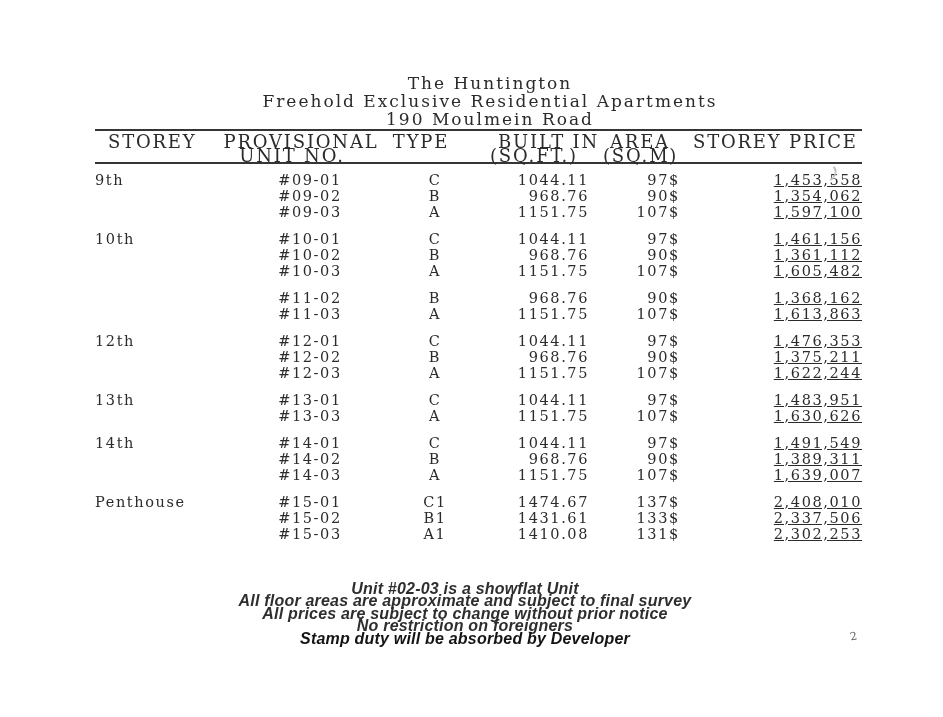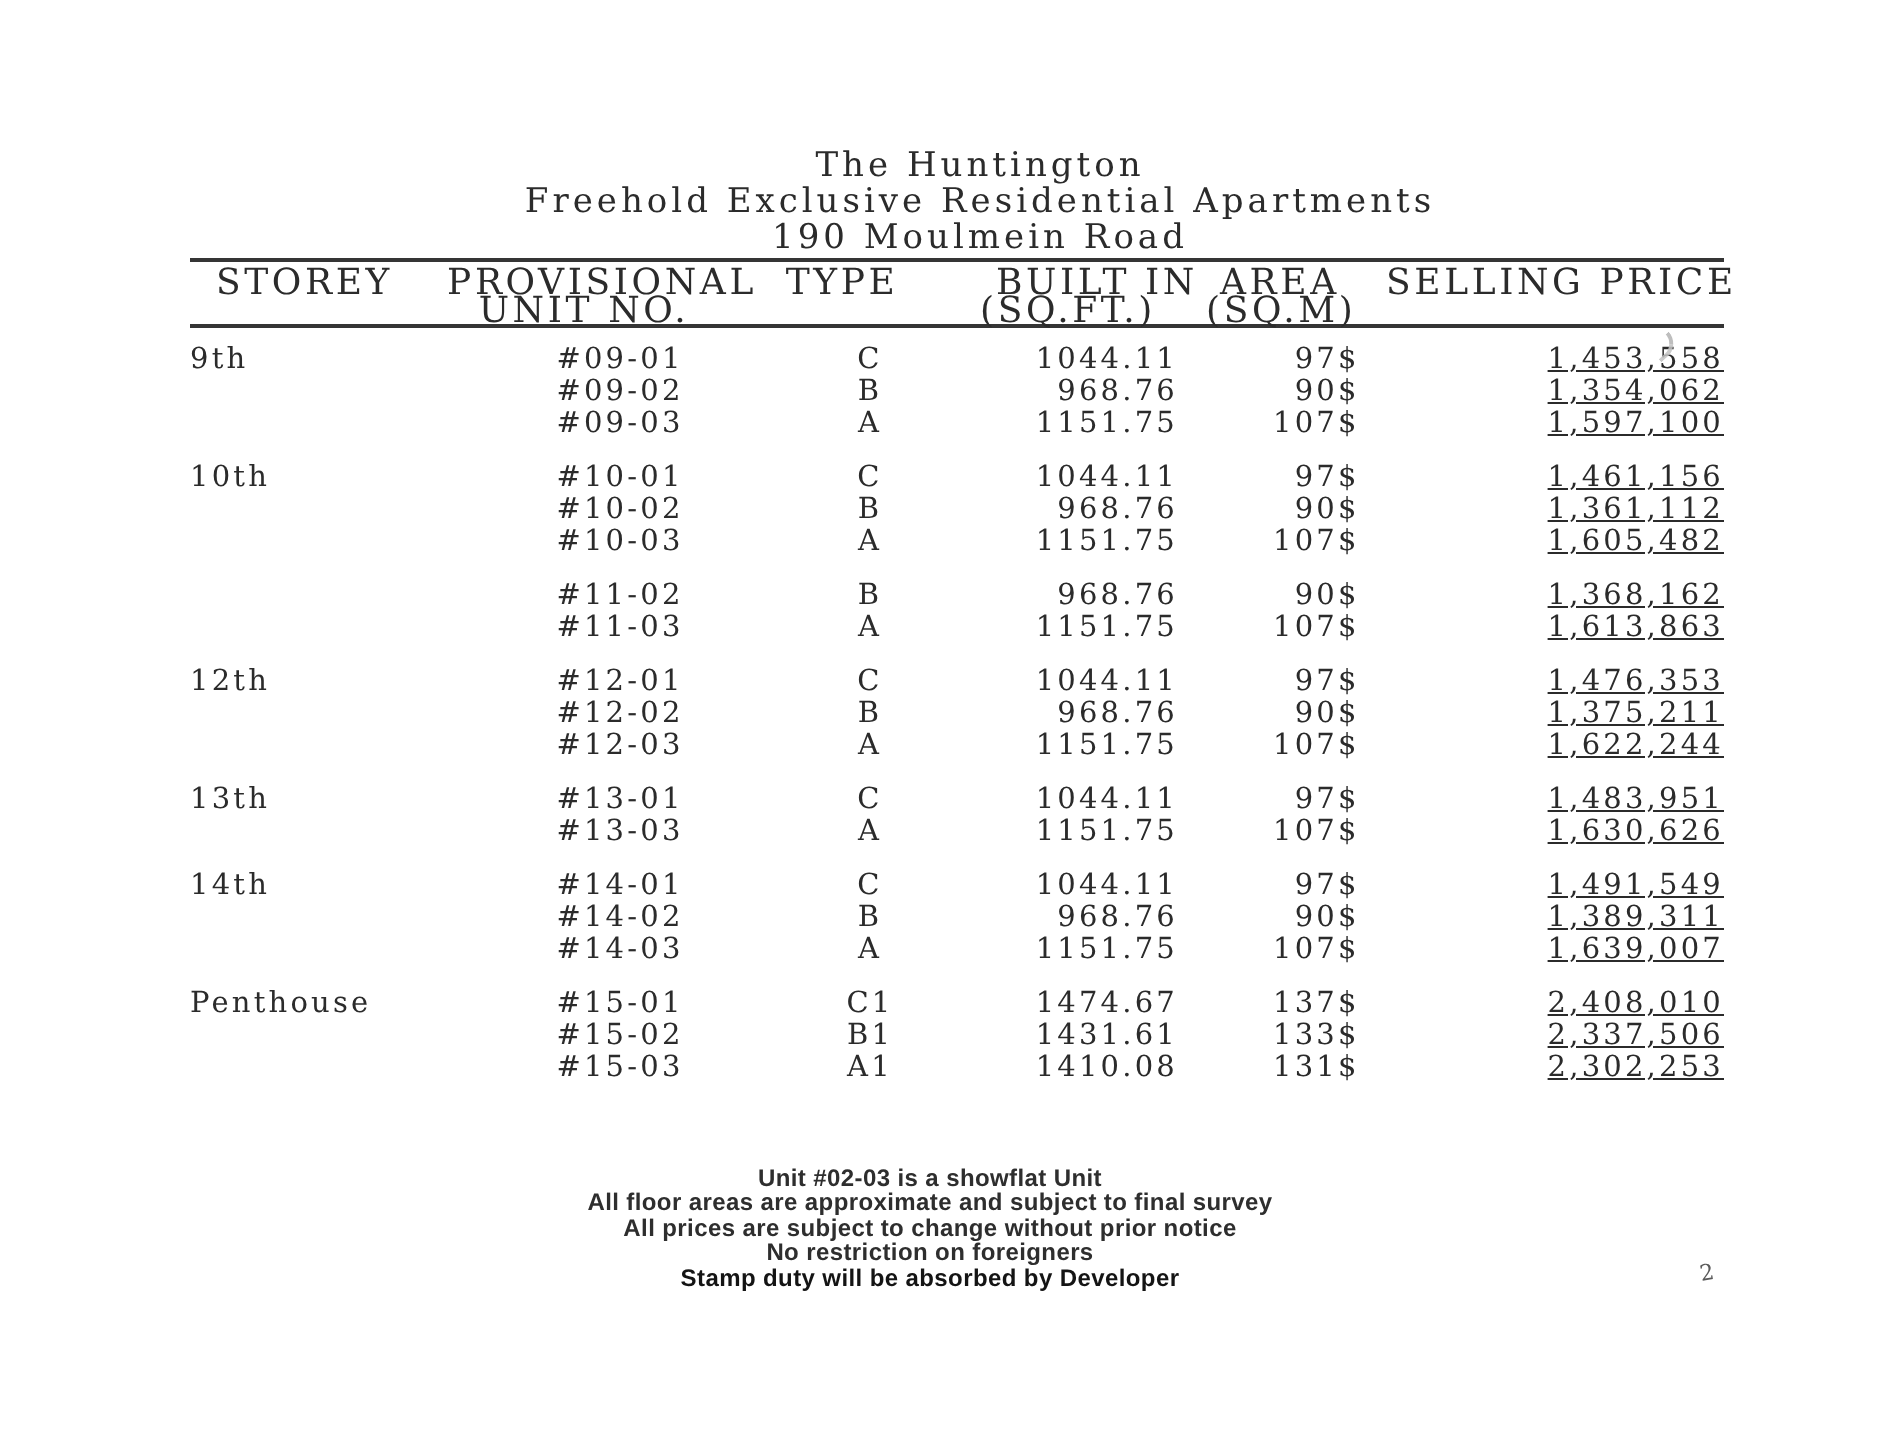--- a/index.html
+++ b/index.html
@@ -81,24 +81,25 @@
   td.c-price   { text-align: right; padding-right: 15px; text-decoration: underline; }
   tr.spacer td { height: 11px; }
   
   .notes {
     position: absolute;
     top: 583px; left: 0;
     width: 930px;
     text-align: center;
     font-family: "Liberation Sans", sans-serif;
     font-weight: bold;
-    font-size: 12px;
+    font-size: 16px;
     line-height: 12.4px;
     color: #2e2e2e;
     letter-spacing: 0.2px;
+    font-style: italic;
   }
   .notes .note-line:last-child { color: #141414; }
   
   .page-number {
     position: absolute;
     left: 850px; top: 630px;
     font-size: 11px;
     color: #5a5a5a;
     transform: rotate(-10deg);
     letter-spacing: 0;
@@ -129,21 +130,21 @@
   <div class="rule rule-bottom"></div>
 
   <span class="colhead h-storey">STOREY</span>
   <span class="colhead h-provisional centered">PROVISIONAL</span>
   <span class="colhead h-unitno centered">UNIT NO.</span>
   <span class="colhead h-type centered">TYPE</span>
   <span class="colhead h-builtin">BUILT IN</span>
   <span class="colhead h-sqft">(SQ.FT.)</span>
   <span class="colhead h-area">AREA</span>
   <span class="colhead h-sqm">(SQ.M)</span>
-  <span class="colhead h-price">SELLING PRICE</span>
+  <span class="colhead h-price">STOREY PRICE</span>
 
   <table class="pricelist">
     <colgroup>
       <col style="width:120px">
         <col style="width:190px">
         <col style="width:60px">
       <col style="width:124px">
         <col style="width:80px">
         <col style="width:46px">
         <col style="width:147px">

